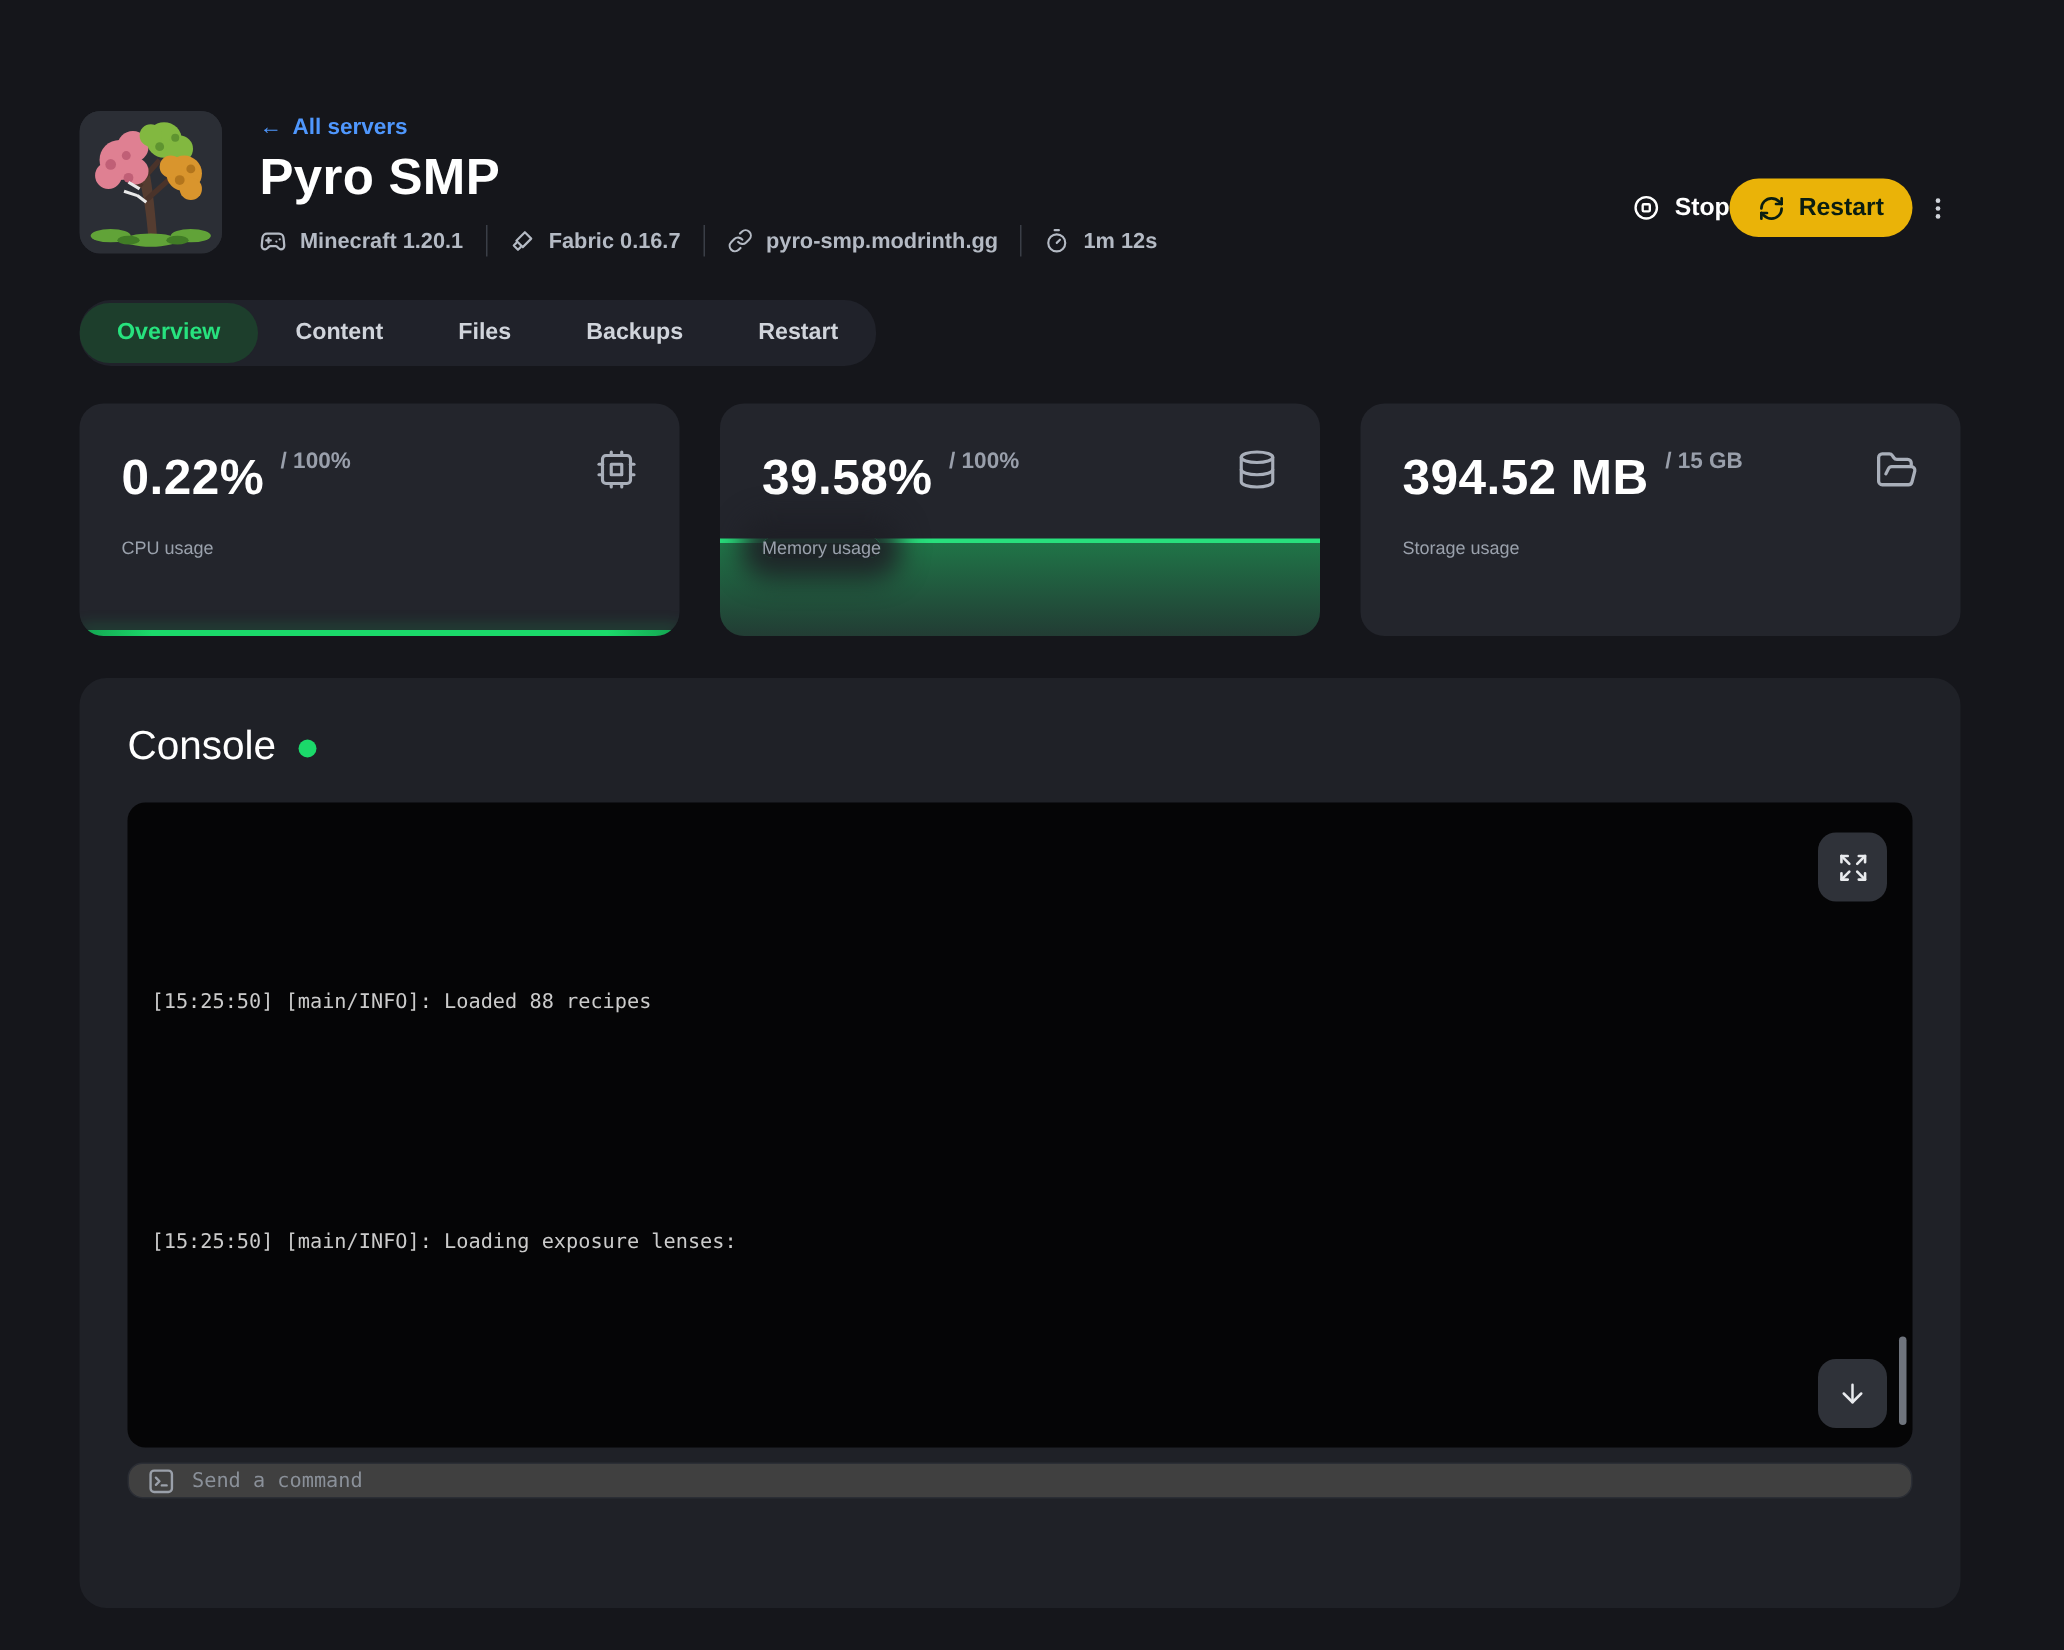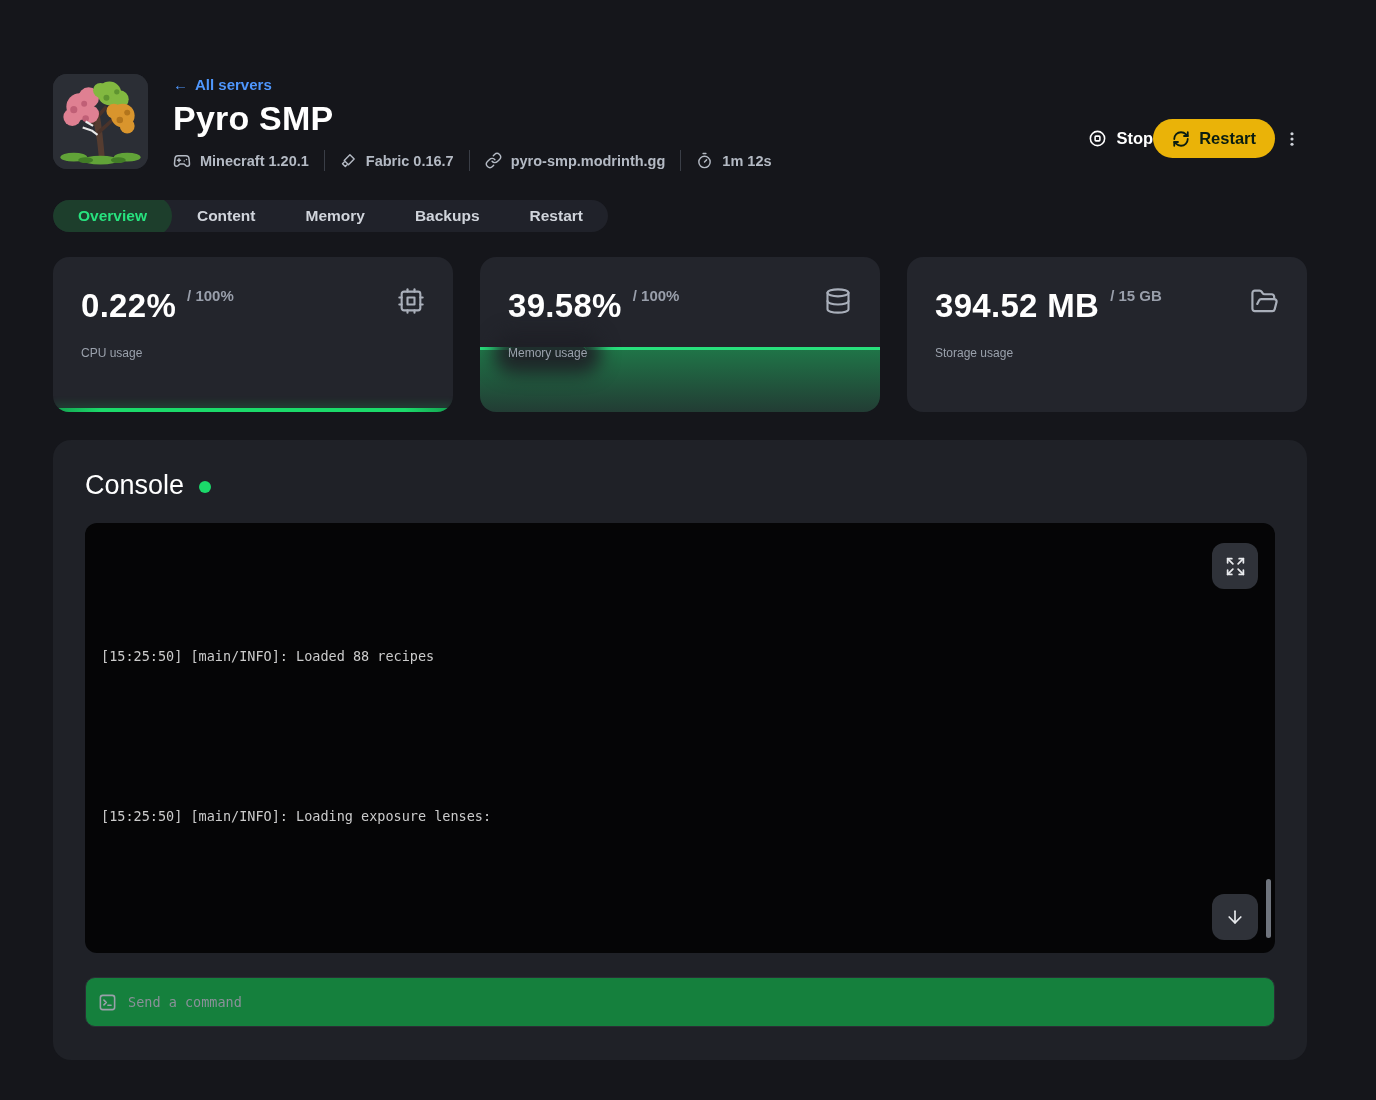--- a/index.html
+++ b/index.html
@@ -38,21 +38,21 @@
   .restart-btn {
     display:flex; align-items:center; gap:9px; background:#eab308; border:none;
     color:#0a1d11; font-family:inherit; font-size:16.5px; font-weight:700;
     padding:10px 19px; border-radius:22px; cursor:pointer;text-align:right;
   }
   .kebab-btn { background:none; border:none; color:#cfd3da; cursor:pointer; padding:4px 6px; margin-left:2px; }
 
   
   .tabbar {
     display:inline-flex; align-items:center; background:#20222a; border-radius:21px;
-    margin-top:29px; height:32px; overflow:hidden;
+    margin-top:29px; height:44px; overflow:hidden;
   }
   .tab {
     height:40px; padding:0 25px; display:flex; align-items:center;
     background:none; border:none; border-radius:20px; cursor:pointer;
     color:#d0d4db; font-family:inherit; font-size:15.5px; font-weight:700;
   }
   .tab.active { background:#1d3e2c; color:#27e27e; }
 
   
   .stats { display:grid; grid-template-columns:1fr 1fr 1fr; gap:27px; margin-top:25px; }
@@ -95,21 +95,21 @@
   .log-lines { padding:0 16px; margin-top:-11px; line-height:32px; white-space:pre; }
   .log-btn {
     position:absolute; width:46px; height:46px; border-radius:12px; border:none;
     background:#2f3239; color:#e9ebee; display:flex; align-items:center; justify-content:center;
     cursor:pointer;
   }
   .expand-btn { top:20px; right:17px; }
   .down-btn { bottom:13px; right:17px; }
   .scroll-thumb { position:absolute; right:4px; top:356px; width:5px; height:59px; border-radius:3px; background:#6f747d; cursor:grab; }
   .cmd-row {
-    margin-top:24px; height:50px; background:#15803d; border:1px solid #2b2e35;
+    margin-top:10px; height:24px; background:#404040; border:1px solid #2b2e35;
     border-radius:10px; display:flex; align-items:center; gap:11px; padding:0 12px;
   }
   .cmd-row svg { color:#9aa0aa; flex:none; }
   .cmd-input {
     flex:1; background:transparent; border:none; outline:none;
     font-family:"DejaVu Sans Mono", monospace; font-size:13.5px; color:#cfd3da;
   }
   .cmd-input::placeholder { color:#8a9099; }
   svg { display:block; }
 </style>
@@ -239,21 +239,21 @@
     </div>
   </div>
 
   
   <div class="tabbar">
 
       <button class="tab active">Overview</button>
 
       <button class="tab">Content</button>
 
-      <button class="tab">Memory</button>
+      <button class="tab">Files</button>
 
       <button class="tab">Backups</button>
 
       <button class="tab">Restart</button>
     </div>
 
   
   <div class="stats">
 
     <div class="stat-card">

